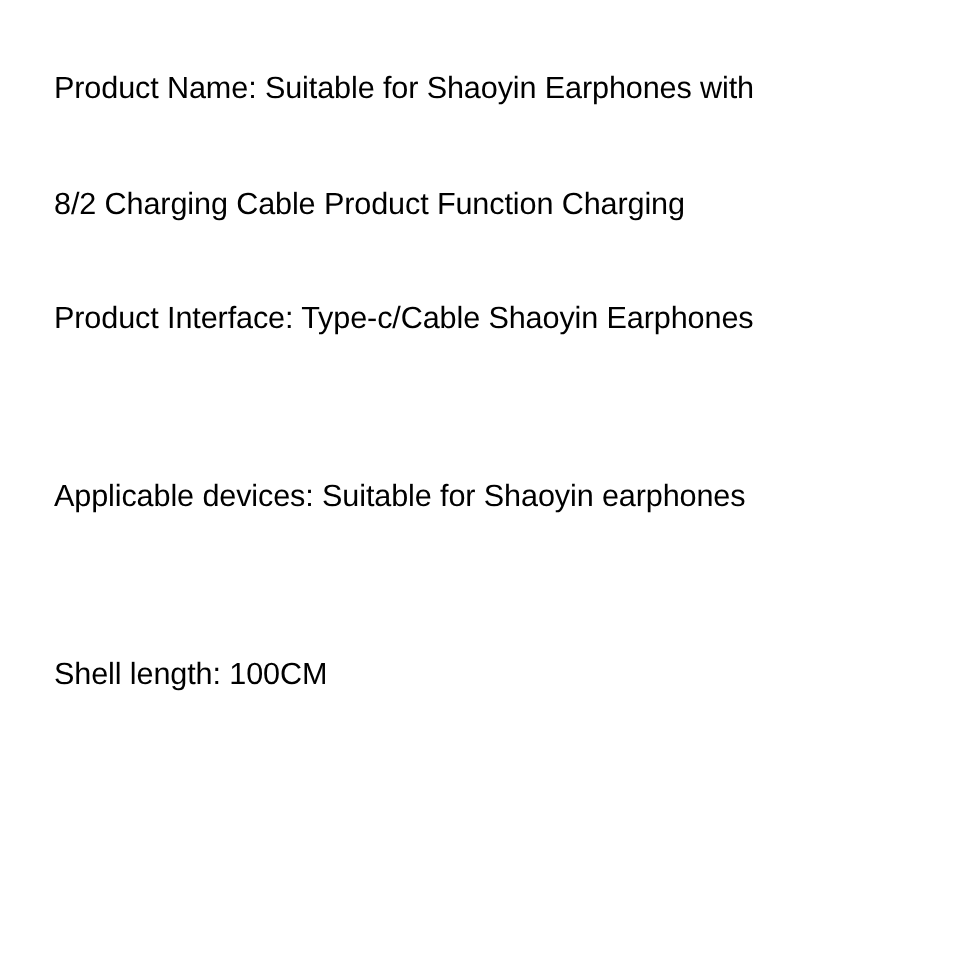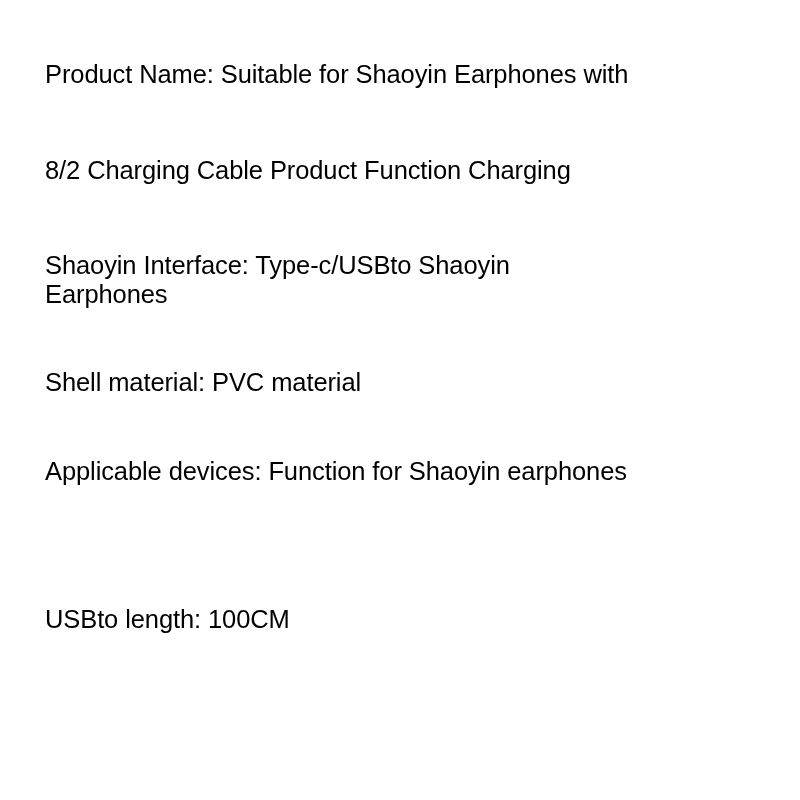--- a/index.html
+++ b/index.html
@@ -44,27 +44,26 @@
 
 <div class="sheet">
   <div class="spec-list">
 
     <p class="spec-line">Product Name: Suitable for Shaoyin Earphones with</p>
     <div class="gap-lg"></div>
 
     <p class="spec-line">8/2 Charging Cable Product Function Charging</p>
     <div class="gap-lg"></div>
 
-    <p class="spec-line">Shaoyin Interface: Type-c/USBto Shaoyin Earphones</p>
-    <div class="gap-md"></div>
-
-    <p class="spec-line">Shell material: PVC material</p>
-    <div class="gap-md"></div>
-
-    <p class="spec-line">Applicable devices: Function for Shaoyin earphones</p>
+    <p class="spec-line">Product Interface: Type-c/Cable Shaoyin Earphones</p>
     <div class="gap-md"></div>
 
     <div class="gap-md"></div>
 
-    <p class="spec-line">USBto length: 100CM</p>
+    <p class="spec-line">Applicable devices: Suitable for Shaoyin earphones</p>
+    <div class="gap-md"></div>
+
+    <div class="gap-md"></div>
+
+    <p class="spec-line">Shell length: 100CM</p>
 
   </div>
 </div>
 
 </body></html>

